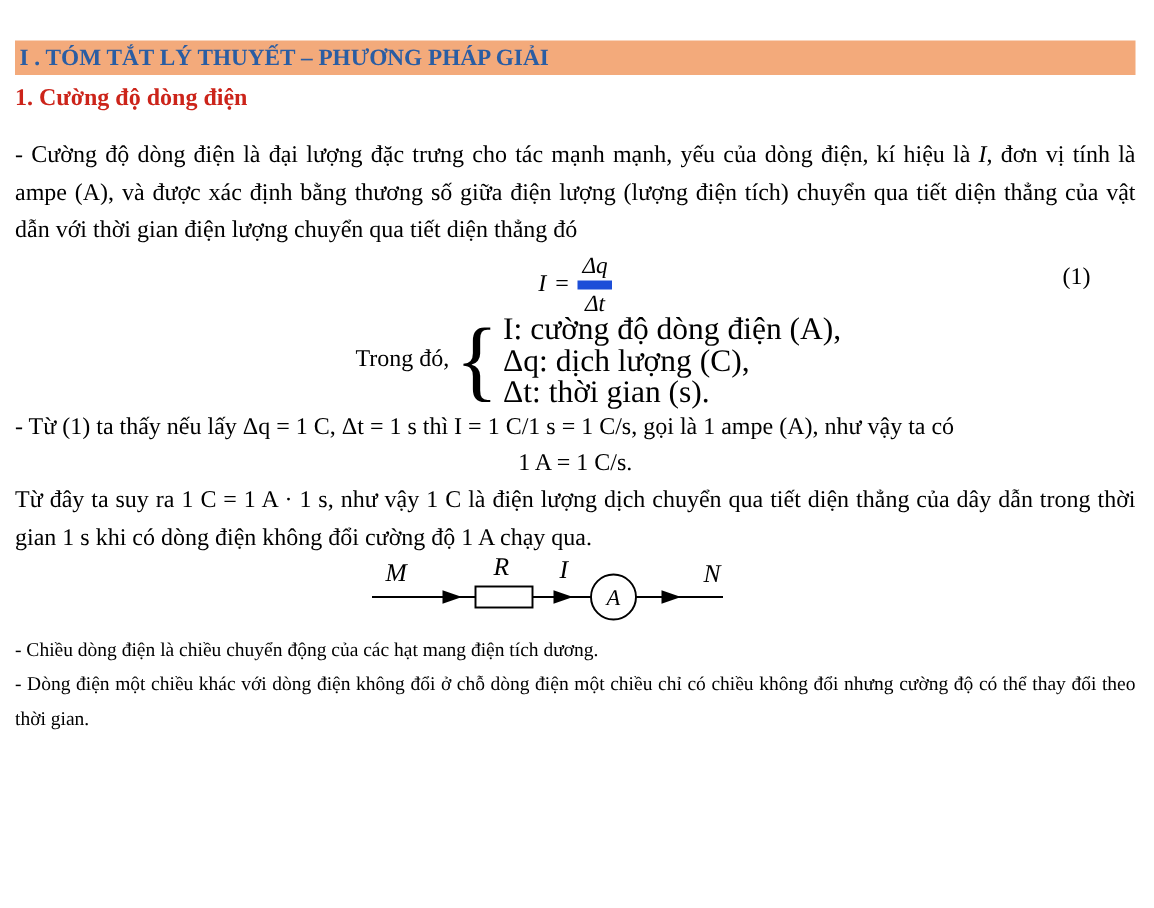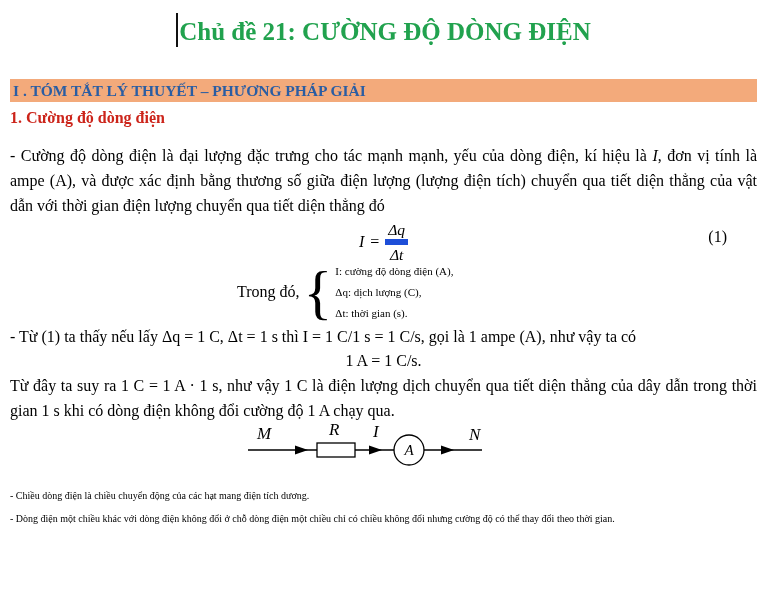--- a/index.html
+++ b/index.html
@@ -99,52 +99,51 @@
     height:64px;
   }
   .where-label{font-size:16px;}
   .where-brace{
     font-size:60px;
     font-weight:400;
     line-height:64px;
     margin:0 3px 0 4px;
   }
   .where-lines{
-    font-size:11px;
+    font-size:21px;
     line-height:21px;
   }
   .ampere-line{
     line-height:24px;
   }
   
   .figure{
     margin-left:235px;
     margin-top:-2px;
     height:46px;
   }
   .figure svg{display:block;}
   .fig-label{
     font-family:"Liberation Serif","DejaVu Serif",serif;
     font-style:italic;
     font-size:17px;
   }
   .fig-label.small{font-size:15px;}
   
   .bullets{
-    margin-top:17px;
-    font-size:10px;
+    margin-top:6px;
+    font-size:13px;
     line-height:23px;
   }
 </style>
 </head>
 <body>
 
 <div class="page">
 
-  <div class="title-row"><span class="caret"></span><span>Chủ đề 21: CƯỜNG ĐỘ DÒNG ĐIỆN</span></div>
 
   <div class="banner">
     <span>I . TÓM TẮT LÝ THUYẾT – PHƯƠNG PHÁP GIẢI</span>
   </div>
 
   <div class="sub-heading">1. Cường độ dòng điện</div>
 
   <p class="body j"><span>- Cường độ dòng điện là đại lượng đặc trưng cho tác mạnh mạnh, yếu của dòng điện, kí hiệu là </span><span class="math-var">I</span><span>, đơn vị tính là ampe (A), và được xác định bằng thương số giữa điện lượng (lượng điện tích) chuyển qua tiết diện thẳng của vật dẫn với thời gian điện lượng chuyển qua tiết diện thẳng đó</span></p>
 
   <div class="eq-row">

